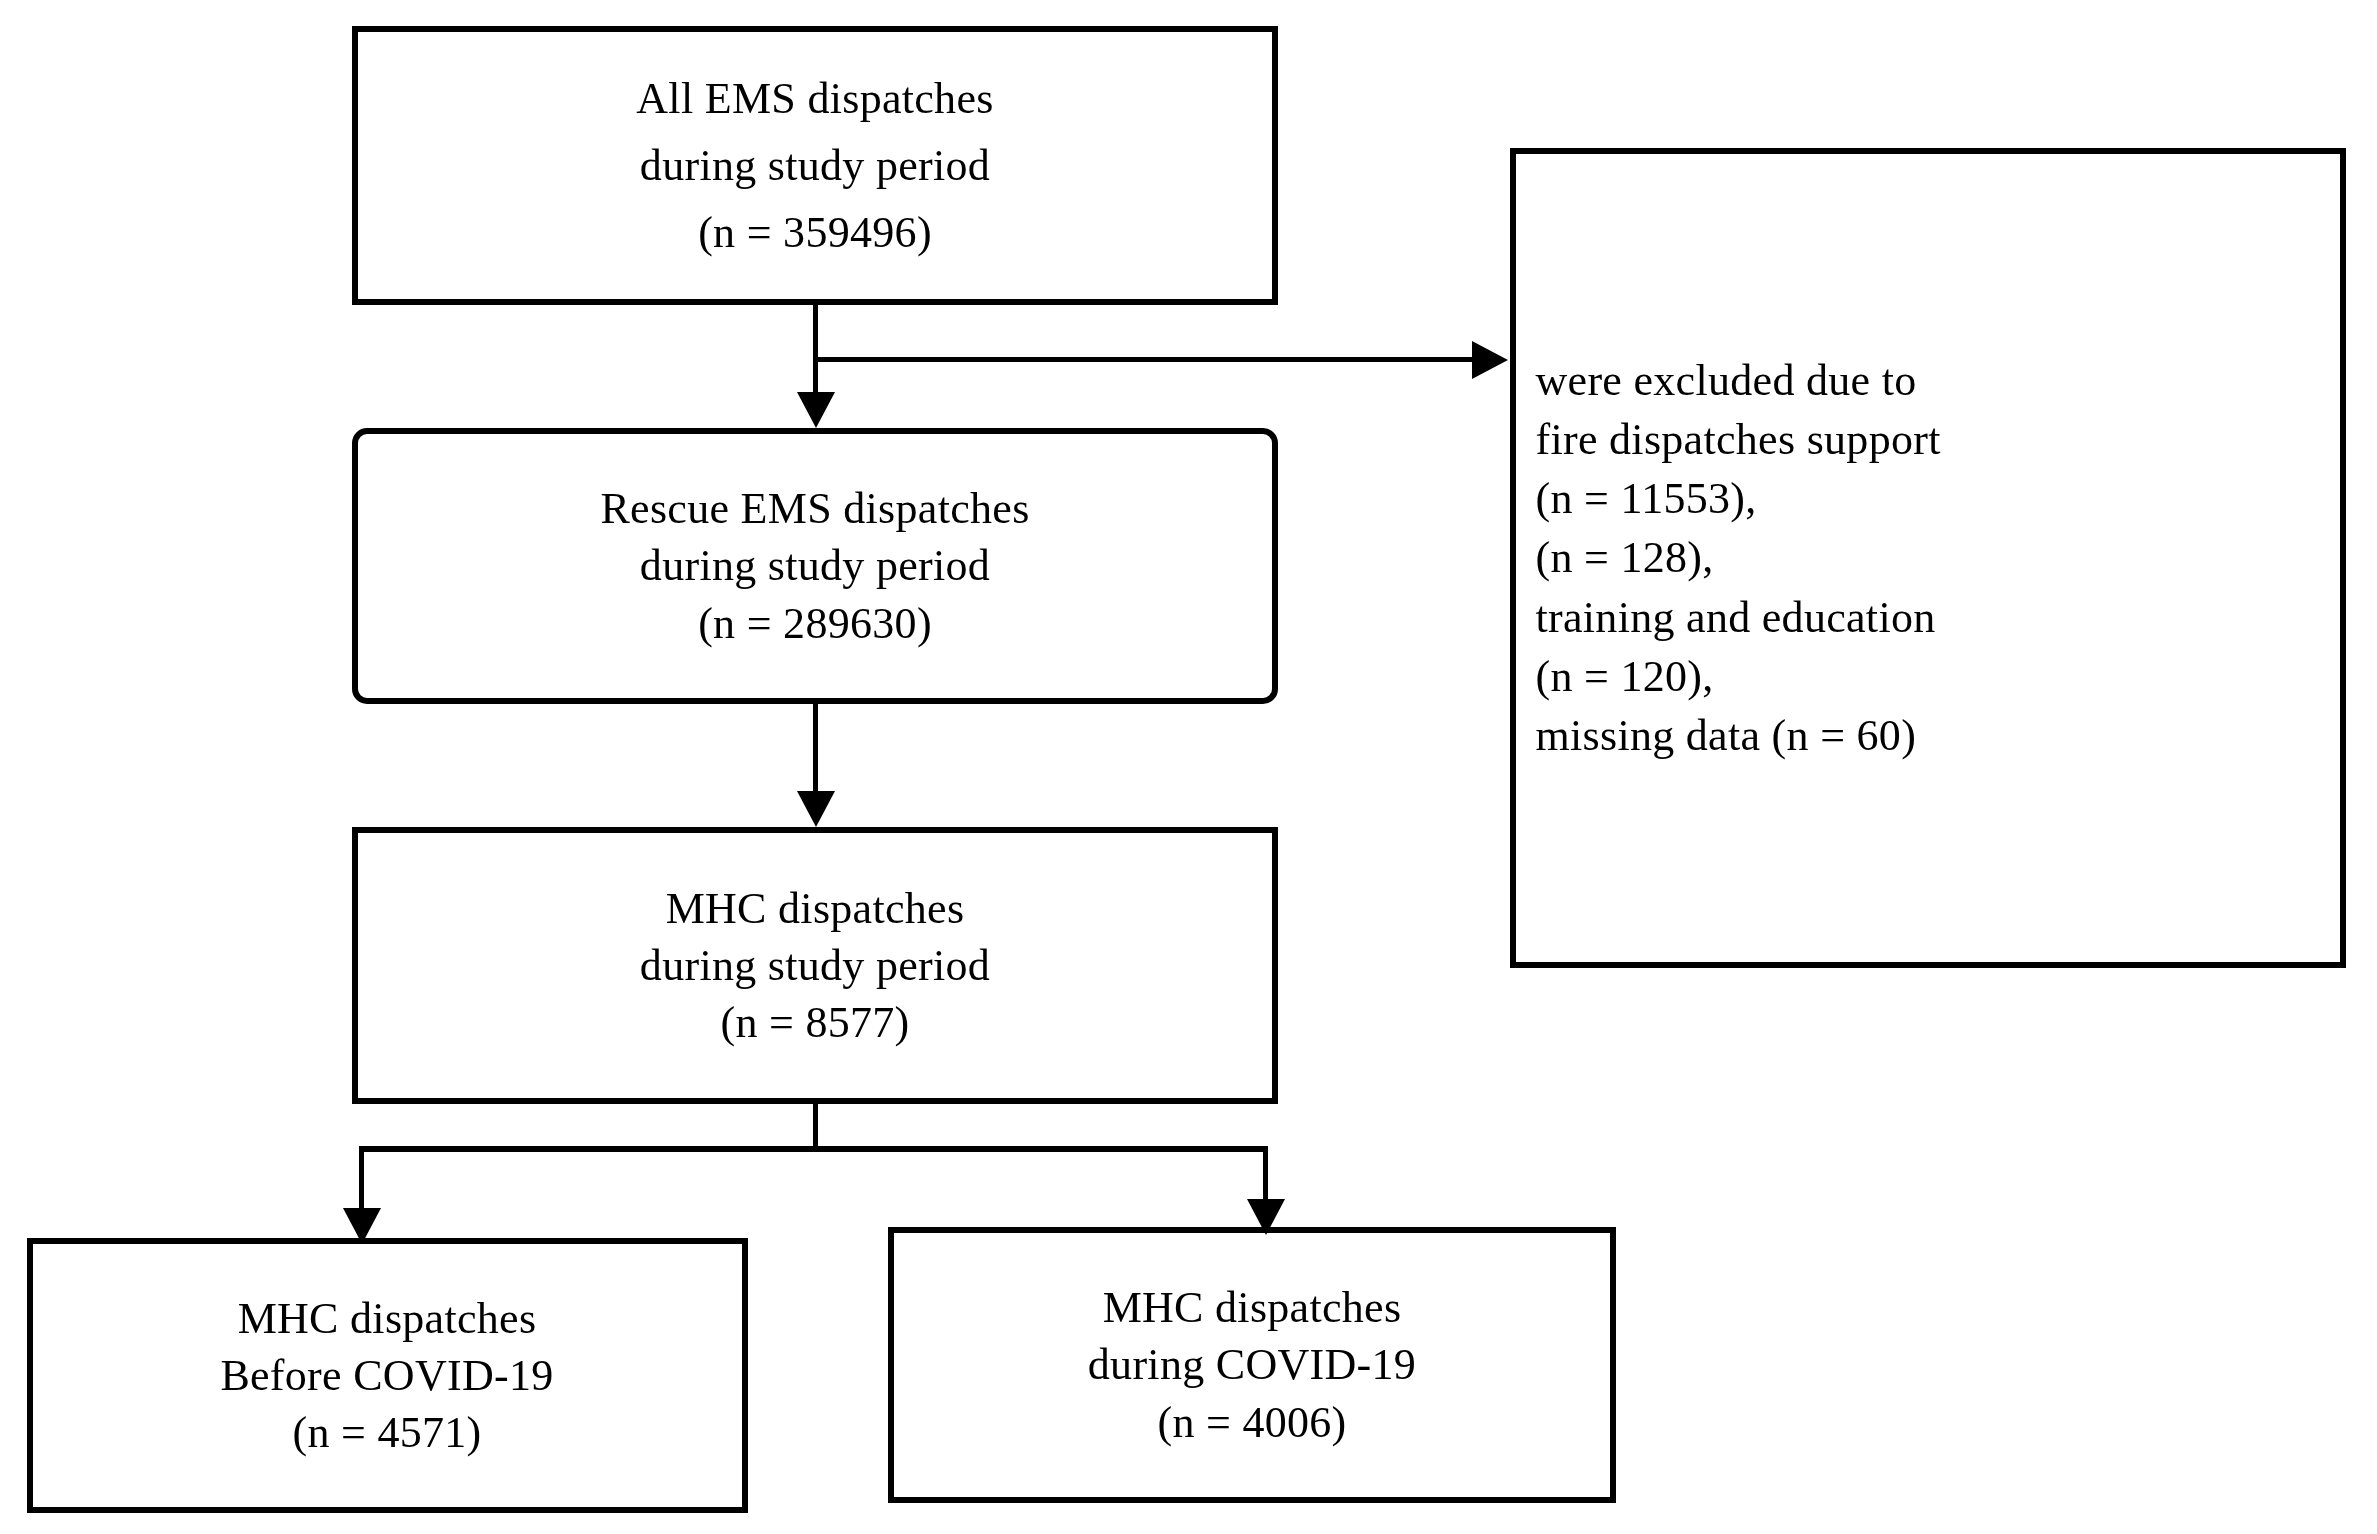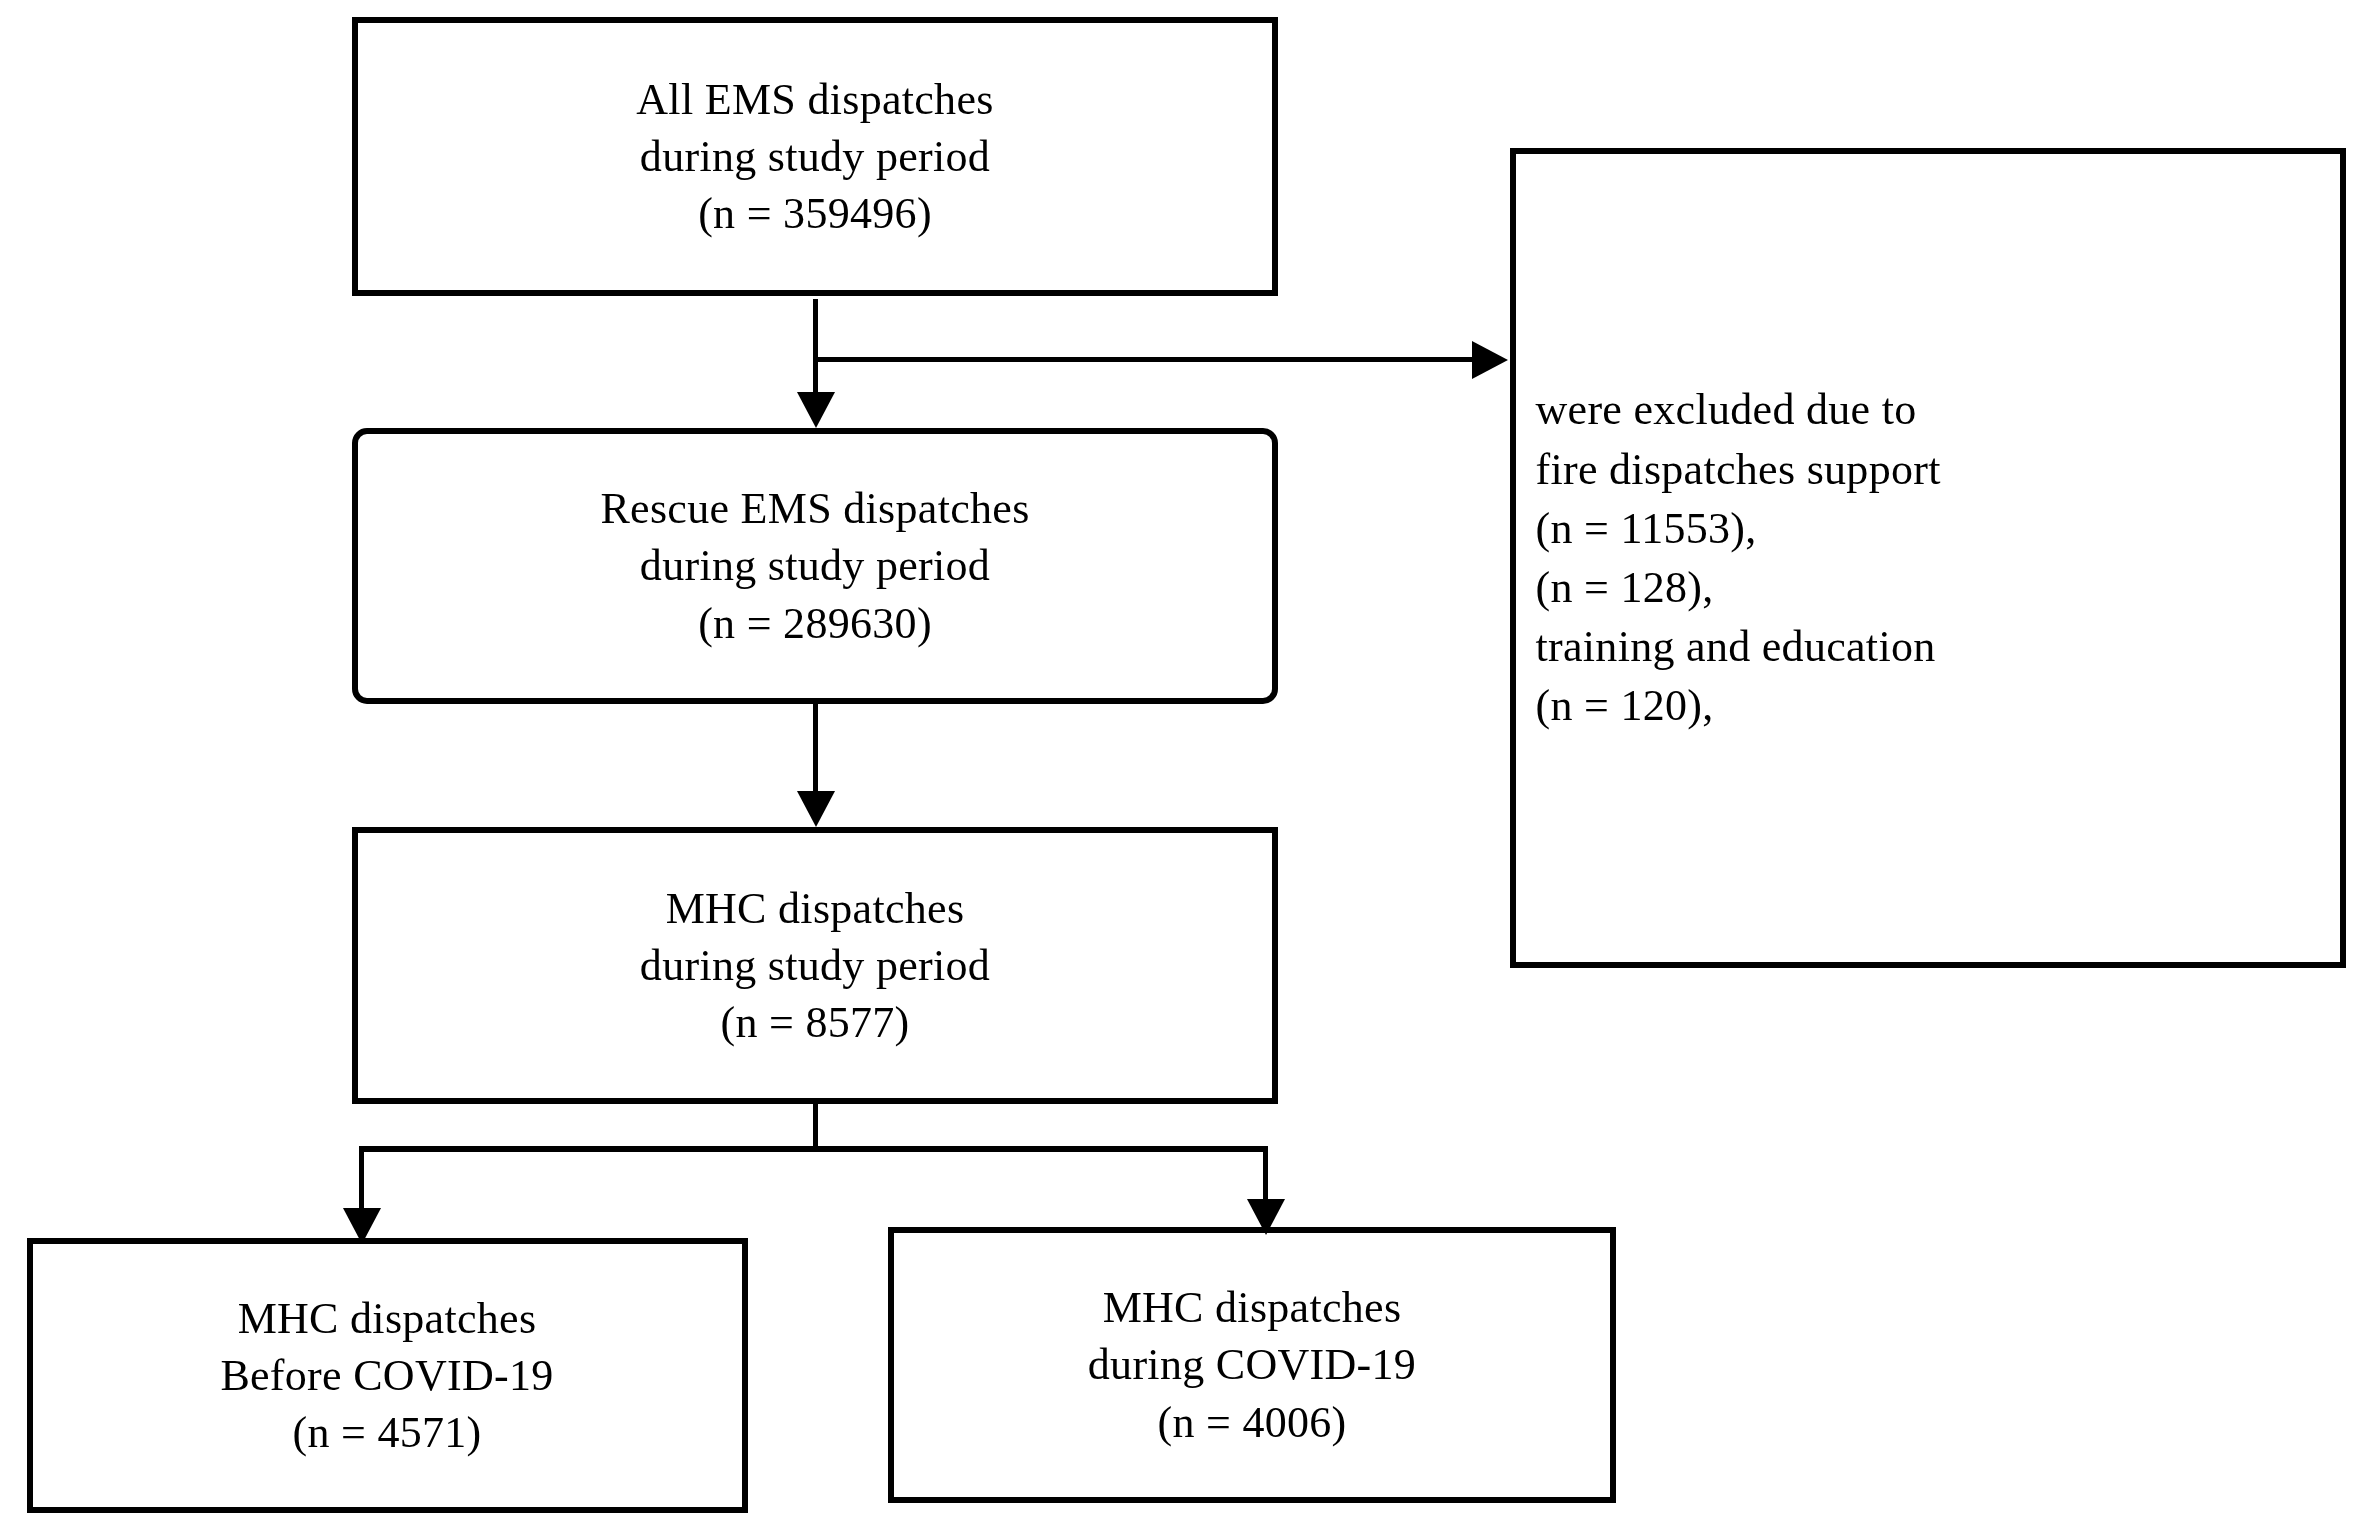--- a/index.html
+++ b/index.html
@@ -29,21 +29,21 @@
     text-align: center;
   }
   .node .line {
     display: block;
     white-space: pre;
     line-height: 1.30;
     font-size: 44px;
     letter-spacing: 0.3px;
   }
   
-  #node-all-ems      { left: 352px;  top: 17px;   width: 926px; height: 279px; }
+  #node-all-ems      { left: 352px;  top: 26px;   width: 926px; height: 279px; gap: 10px; }
   #node-rescue-ems   { left: 352px;  top: 428px;  width: 926px; height: 276px; border-radius: 15px; }
   #node-mhc          { left: 352px;  top: 827px; width: 926px; height: 277px; }
   #node-before-covid { left: 26.5px;   top: 1238px; width: 721px; height: 275px; }
   #node-during-covid { left: 888px; top: 1227px; width: 728px; height: 276px; }
 
   #node-excluded {
     left: 1510px; top: 148px; width: 836px; height: 820px;
     align-items: flex-start;
     justify-content: center;
     text-align: left;
@@ -90,20 +90,21 @@
     <span class="line">(n = 359496)</span>
   </div>
 
   <div class="node" id="node-excluded">
     <span class="line">were excluded due to</span>
     <span class="line">fire dispatches support</span>
     <span class="line">(n = 11553),</span>
     <span class="line">(n = 128),</span>
     <span class="line">training and education</span>
     <span class="line">(n = 120),</span>
+    <span class="line">missing data (n = 60)</span>
   </div>
 
   <div class="node" id="node-rescue-ems">
     <span class="line">Rescue EMS dispatches</span>
     <span class="line">during study period</span>
     <span class="line">(n = 289630)</span>
   </div>
 
   <div class="node" id="node-mhc">
     <span class="line">MHC dispatches</span>

